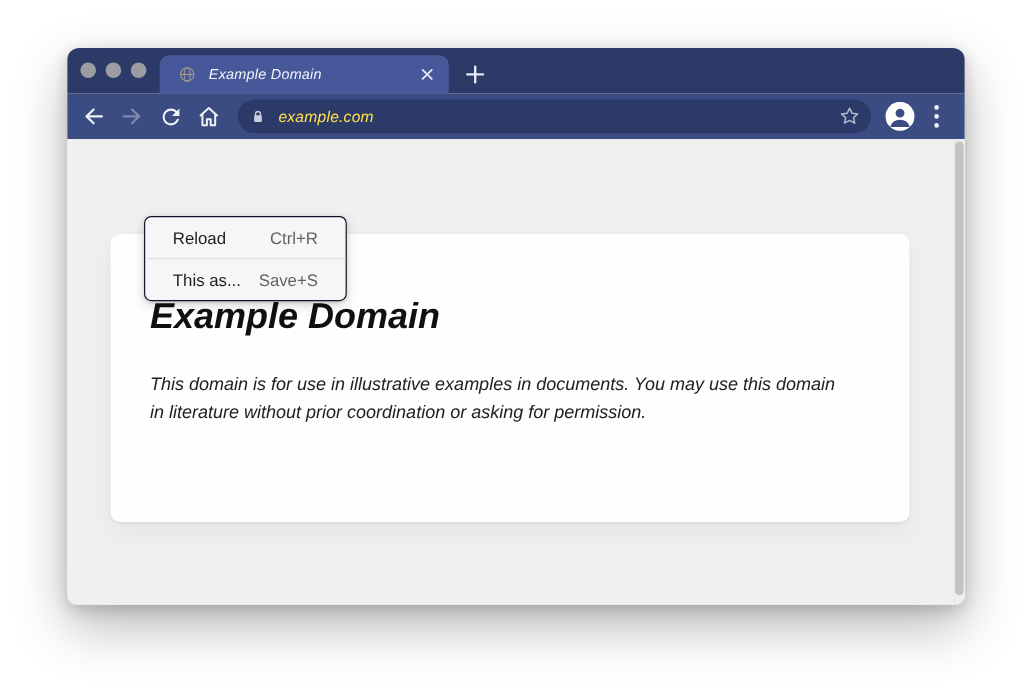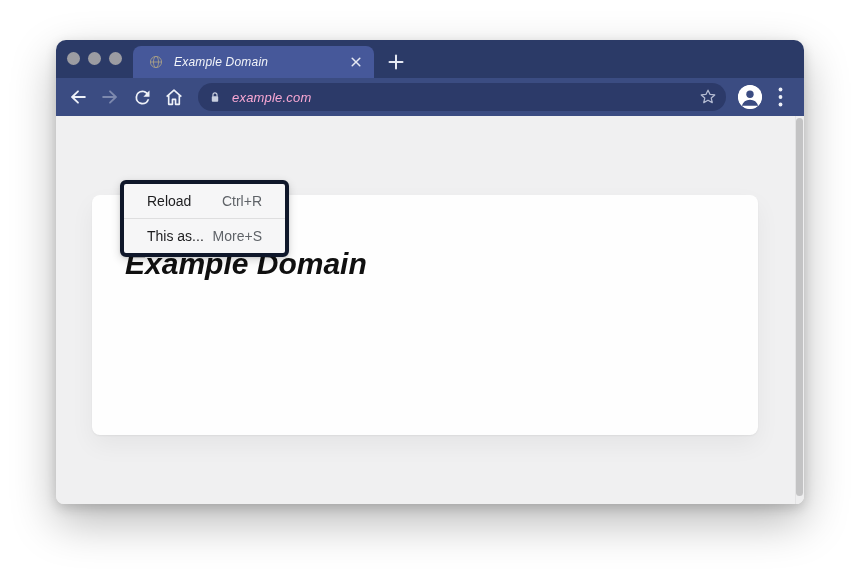--- a/index.html
+++ b/index.html
@@ -54,21 +54,21 @@
   .nav-btn.fwd  { margin-left:4px; }
   .nav-btn.reload { margin-left:4px; }
   .nav-btn.home { margin-left:4px; }
 
   .addressbar {
     margin-left:10px; width:528px; height:28px; border-radius:14px;
     background:var(--address-bar,#2c3a69);
     display:flex; align-items:center; padding:0 8px 0 10px;
   }
   .lock { width:14px; height:14px; display:flex; flex:0 0 auto; }
-  .url { margin-left:10px; font-size:13px; color:#f9a8d4; letter-spacing:.2px; flex:1 1 auto; }
+  .url { margin-left:10px; font-size:13px; color:#fde047; letter-spacing:.2px; flex:1 1 auto; }
   .star { width:20px; height:20px; display:flex; flex:0 0 auto; }
 
   .avatar {
     margin-left:12px; width:24px; height:24px; border-radius:50%;
     background:#ffffff; overflow:hidden; flex:0 0 auto; display:flex;
   }
   .kebab { margin-left:10px; width:16px; height:22px; display:flex; align-items:center; justify-content:center; flex:0 0 auto; }
 
   
   .content { position:absolute; left:0; top:76px; right:0; bottom:0; background:var(--content-bg,#f0f0f1); }
@@ -95,21 +95,21 @@
   }
   .card a {
     position:absolute; left:33px; top:170px;
     font-size:15px; color:var(--link,#44518f); text-decoration:none; cursor:pointer;
   }
 
   
   .ctx-menu {
     position:absolute; left:120px; top:180px; width:169px;
     background:var(--menu-bg,#f6f6f7);
-    border:4px solid #0f172a; border-radius:6px;
+    border:1px solid #0f172a; border-radius:6px;
     box-shadow:0 3px 10px rgba(0,0,0,.16), 0 1px 3px rgba(0,0,0,.10);
     z-index:10; overflow:hidden;
   }
   .ctx-item {
     height:34px; display:flex; align-items:center; justify-content:space-between;
     padding:0 23px; font-size:14px; color:#1d1d1f; cursor:default;
   }
   .ctx-item .shortcut { color:#5f6368;text-align:center; }
   .ctx-divider { height:1px; background:#dededf; }
 
@@ -211,33 +211,34 @@
           <circle cx="2.5" cy="2.5" r="1.9"></circle>
           <circle cx="2.5" cy="10" r="1.9"></circle>
           <circle cx="2.5" cy="17.5" r="1.9"></circle>
         </svg>
       </span>
     </div>
 
     <div class="content">
       <div class="card">
         <h1>Example Domain</h1>
+        <p>This domain is for use in illustrative examples in documents. You may use this domain in literature without prior coordination or asking for permission.</p>
       </div>
 
       <div class="scrollbar">
         <div class="scroll-thumb"></div>
       </div>
     </div>
   </div>
 
   <div class="ctx-menu">
     <div class="ctx-item">
       <span>Reload</span>
       <span class="shortcut">Ctrl+R</span>
     </div>
     <div class="ctx-divider"></div>
     <div class="ctx-item">
       <span>This as...</span>
-      <span class="shortcut">More+S</span>
+      <span class="shortcut">Save+S</span>
     </div>
   </div>
 
 </div>
 
 </body></html>

